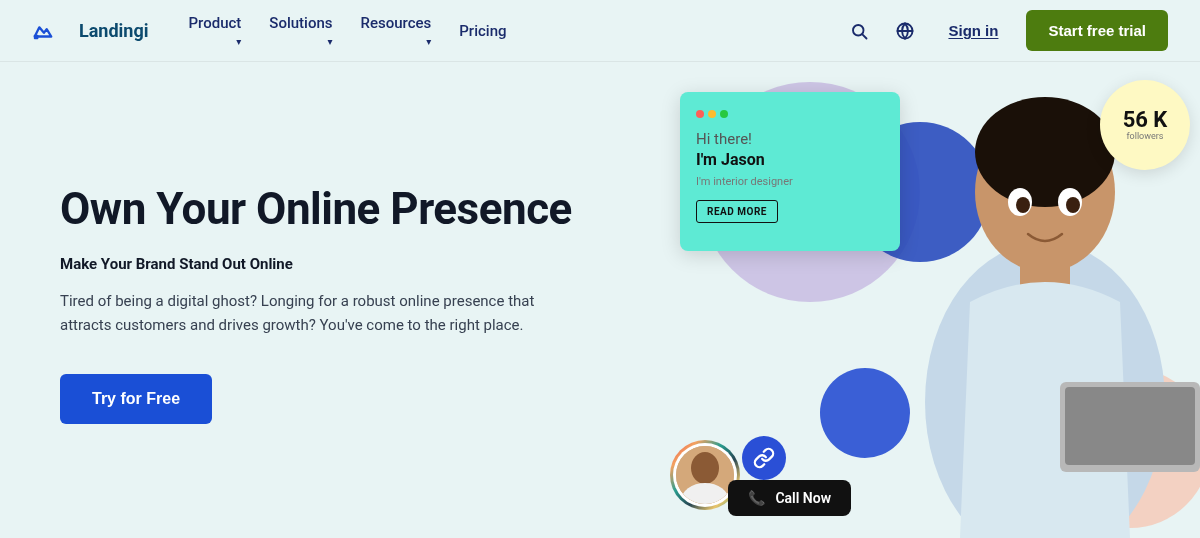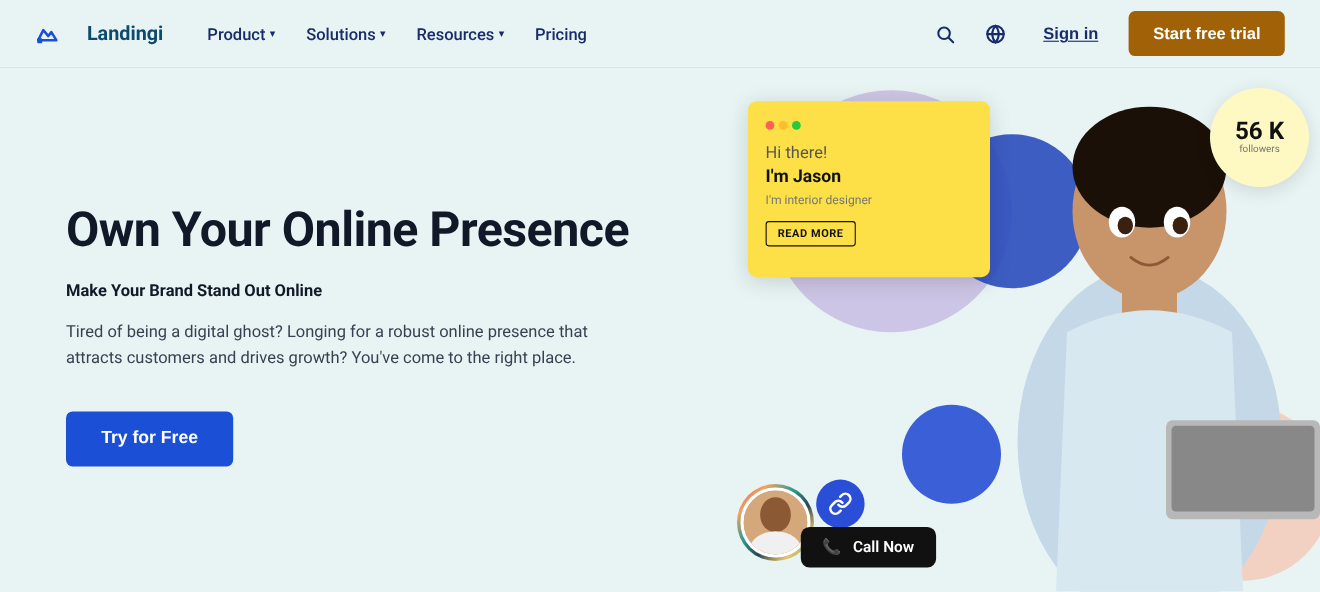--- a/index.html
+++ b/index.html
@@ -35,28 +35,29 @@
       height: 22px;
     }
     .nav-items {
       display: flex;
       align-items: center;
       gap: 4px;
       flex: 1;
     }
     .nav-item {
       display: flex;
-      align-items: center;
+      align-items: flex-end;
       gap: 4px;
       padding: 8px 12px;
       font-size: 15px;
       color: #1a2b6b;
       cursor: pointer;
       border-radius: 6px;
       font-weight: 500;
+      flex-direction: column;
     }
     .chevron {
       font-size: 10px;
       color: #1a2b6b;
     }
     .nav-right {
       display: flex;
       align-items: center;
       gap: 16px;
     }
@@ -75,21 +76,21 @@
       border: none;
       font-size: 15px;
       color: #1a2b6b;
       font-weight: 600;
       cursor: pointer;
       padding: 8px 12px;
       text-decoration: underline;
       text-underline-offset: 2px;
     }
     .start-trial-btn {
-      background: #a16207;
+      background: #4d7c0f;
       color: #fff;
       border: none;
       border-radius: 6px;
       padding: 12px 22px;
       font-size: 15px;
       font-weight: 600;
       cursor: pointer;
       white-space: nowrap;
     }
 
@@ -190,21 +191,21 @@
       bottom: 80px;
       left: 160px;
     }
 
     
     .lp-card {
       position: absolute;
       top: 30px;
       left: 20px;
       width: 220px;
-      background: #fde047;
+      background: #5eead4;
       border-radius: 8px;
       padding: 18px 16px;
       box-shadow: 0 4px 20px rgba(0,0,0,0.15);
       z-index: 10;
     }
     .lp-card-dots {
       display: flex;
       gap: 4px;
       margin-bottom: 12px;
     }

